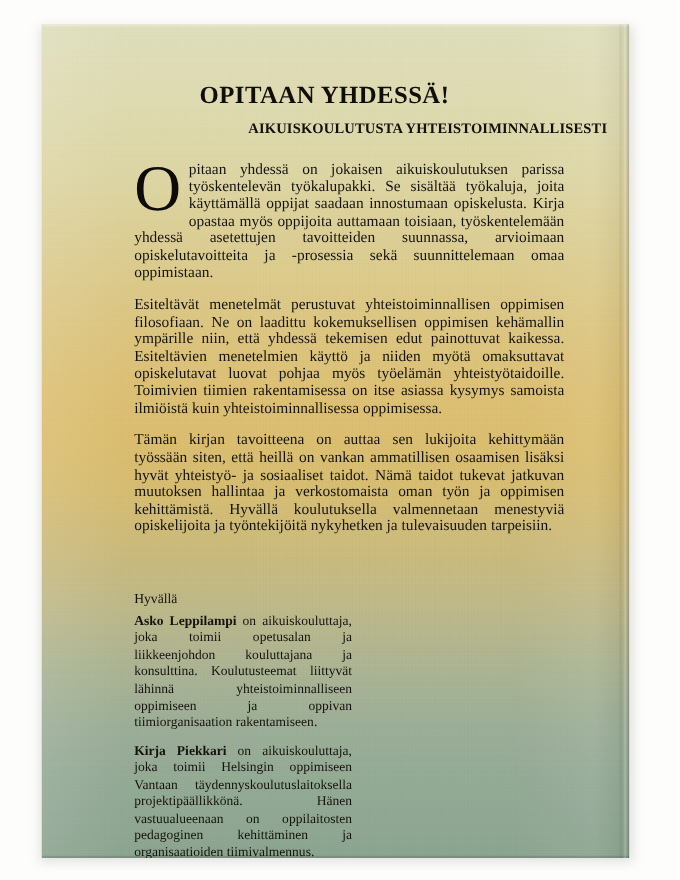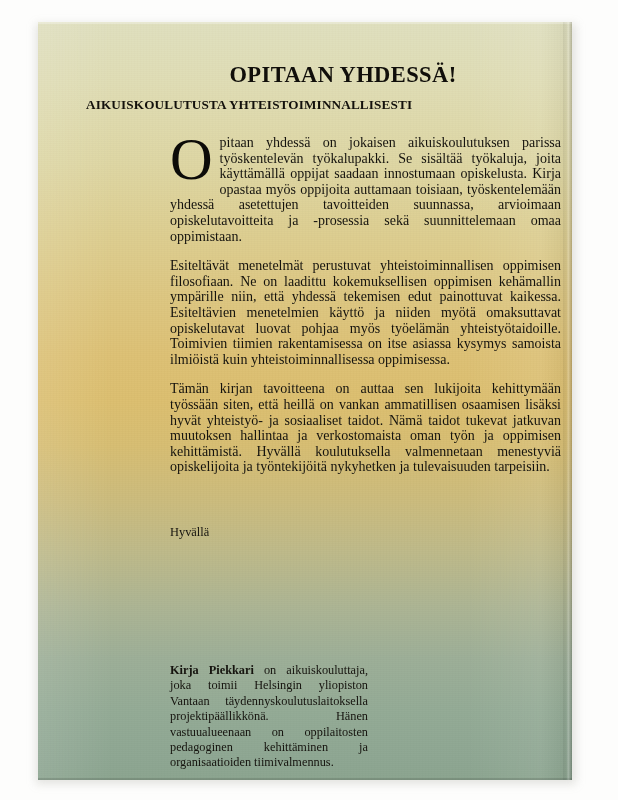--- a/index.html
+++ b/index.html
@@ -106,45 +106,44 @@
     position: absolute;
     left: 0; bottom: 0;
     width: 100%; height: 2px;
     background: rgba(0,0,0,0.12);
     pointer-events: none;
   }
 
   
   .content {
     position: absolute;
-    left: 0; top: 0;
+    left: 0; top: 12px;
     width: 502px;
     height: 758px;
     color: #171510;
-    margin-left: 48px;
   }
 
   .title {
     position: absolute;
     left: 0;
     top: 40px;
     width: 514px;
     text-align: center;
     font-size: 22.5px;
     font-weight: bold;
     letter-spacing: 0.4px;
     color: #100e0a;
     font-family: "Liberation Serif", "DejaVu Serif", serif;
   }
   .subtitle {
     position: absolute;
     left: 0;
     top: 75px;
     width: 514px;
-    text-align: left;
+    text-align: right;
     font-size: 13.2px;
     font-weight: bold;
     letter-spacing: 0.15px;
     color: #13110c;
     font-family: "Liberation Serif", "DejaVu Serif", serif;
   }
 
   .body-col {
     position: absolute;
     left: 84px;
@@ -215,20 +214,23 @@
       <div class="subtitle">AIKUISKOULUTUSTA YHTEISTOIMINNALLISESTI</div>
 
       <div class="body-col">
         <p class="dropcap">Opitaan yhdessä on jokaisen aikuiskoulutuksen parissa työskentelevän työkalupakki. Se sisältää työkaluja, joita käyttämällä oppijat saadaan innostumaan opiskelusta. Kirja opastaa myös oppijoita auttamaan toisiaan, työskentelemään yhdessä asetettujen tavoitteiden suunnassa, arvioimaan opiskelutavoitteita ja -prosessia sekä suunnittelemaan omaa oppimistaan.</p>
         <p>Esiteltävät menetelmät perustuvat yhteistoiminnallisen oppimisen filosofiaan. Ne on laadittu kokemuksellisen oppimisen kehämallin ympärille niin, että yhdessä tekemisen edut painottuvat kaikessa. Esiteltävien menetelmien käyttö ja niiden myötä omaksuttavat opiskelutavat luovat pohjaa myös työelämän yhteistyötaidoille. Toimivien tiimien rakentamisessa on itse asiassa kysymys samoista ilmiöistä kuin yhteistoiminnallisessa oppimisessa.</p>
         <p>Tämän kirjan tavoitteena on auttaa sen lukijoita kehittymään työssään siten, että heillä on vankan ammatillisen osaamisen lisäksi hyvät yhteistyö- ja sosiaaliset taidot. Nämä taidot tukevat jatkuvan muutoksen hallintaa ja verkostomaista oman työn ja oppimisen kehittämistä. Hyvällä koulutuksella valmennetaan menestyviä opiskelijoita ja työntekijöitä nykyhetken ja tulevaisuuden tarpeisiin.</p>
       </div>
 
       <div class="authors-label">Hyvällä</div>
 
+      <div class="bio bio-1">
+        <b>Asko Leppilampi</b><span> on aikuiskouluttaja, joka toimii opetusalan ja liikkeenjohdon kouluttajana ja konsulttina. Koulutusteemat liittyvät lähinnä yhteistoiminnalliseen oppimiseen ja oppivan tiimiorganisaation rakentamiseen.</span>
+      </div>
 
       <div class="bio bio-2">
-        <b>Kirja Piekkari</b><span> on aikuiskouluttaja, joka toimii Helsingin yliopiston Vantaan täydennyskoulutuslaitoksella projektipäällikkönä. Hänen vastuualueenaan on oppilaitosten pedagoginen kehittäminen ja organisaatioiden tiimivalmennus.</span>
+        <b>Kirja Piekkari</b><span> on aikuiskouluttaja, joka toimii Helsingin oppimiseen Vantaan täydennyskoulutuslaitoksella projektipäällikkönä. Hänen vastuualueenaan on oppilaitosten pedagoginen kehittäminen ja organisaatioiden tiimivalmennus.</span>
       </div>
 
     </div>
   </div>
 </div>
 
 </body></html>

